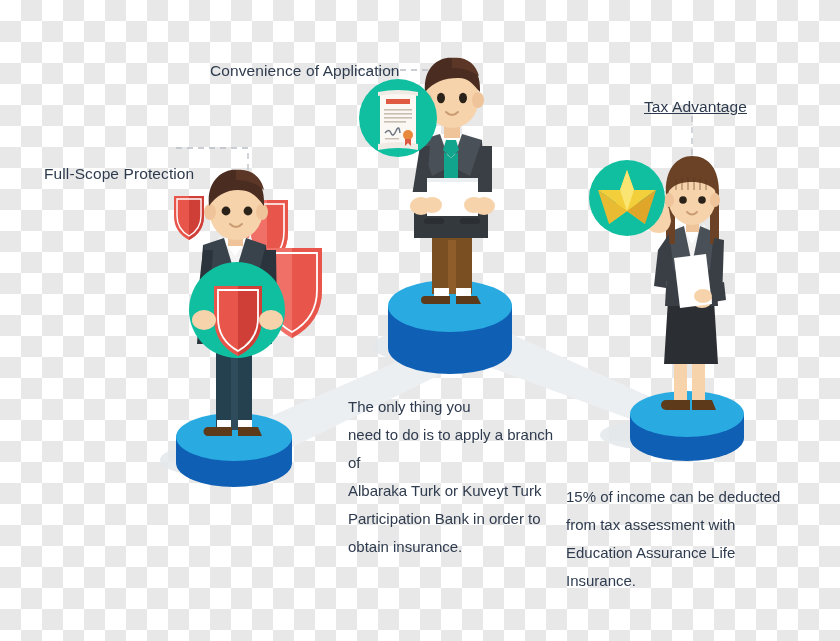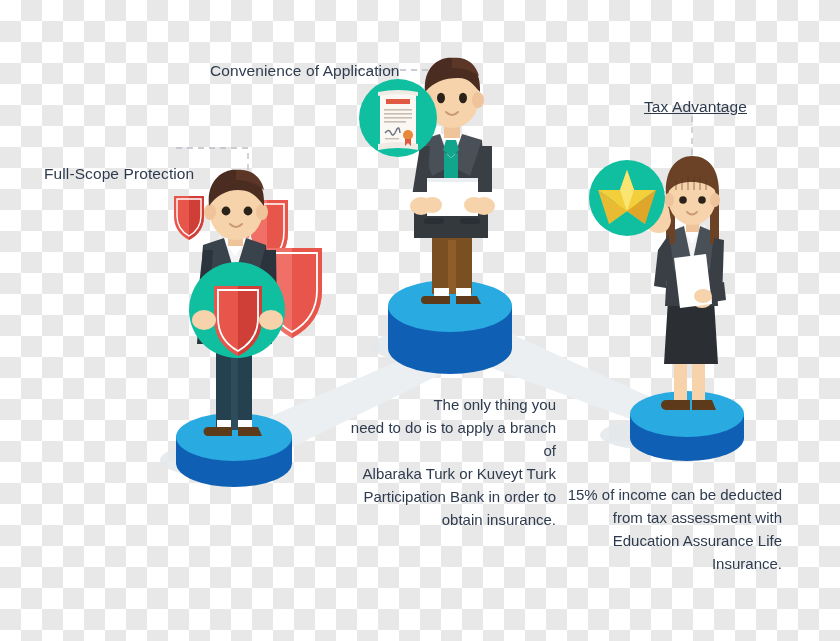--- a/index.html
+++ b/index.html
@@ -37,22 +37,22 @@
   }
   #label-protection { left: 44px;  top: 141px; margin-top: 24px; }
   #label-convenience { left: 186px; top: 62px; margin-left: 24px; }
   #label-tax { left: 644px; top: 98px; text-decoration: underline; }
 
   
   .para {
     position: absolute;
     color: #2e3b4e;
     font-size: 15px;
-    line-height: 23px;
-    text-align: right;
+    line-height: 28px;
+    text-align: left;
   }
   #text-left   { left: 136px; top: 505px; width: 212px; }
   #text-center { left: 348px; top: 393px; width: 208px; }
   #text-right  { left: 566px; top: 483px; width: 216px; }
 
   
   svg.layer { pointer-events: none; }
 </style>
 </head>
 <body>

